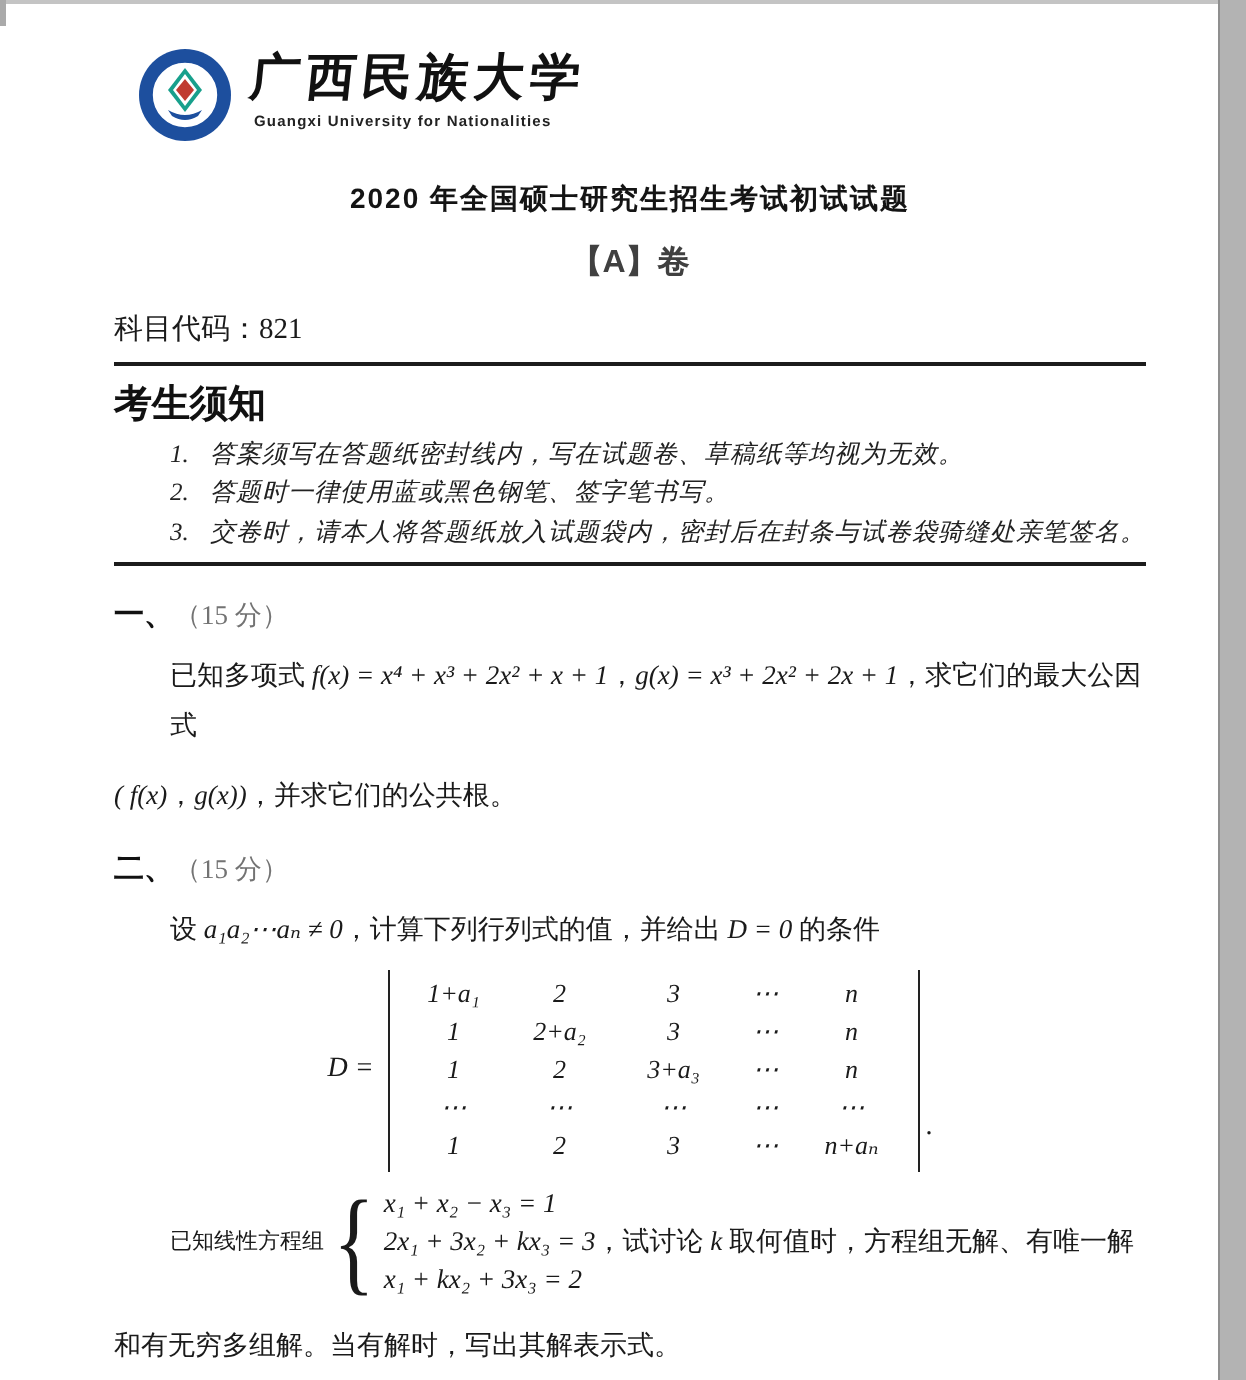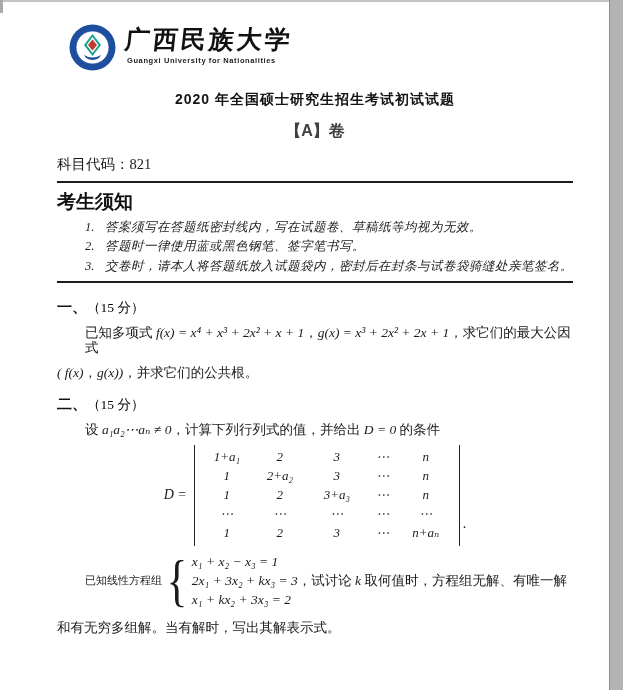--- a/index.html
+++ b/index.html
@@ -59,22 +59,22 @@
     font-family:"Liberation Sans","DejaVu Sans",sans-serif;
     font-weight:bold; font-size:19px; color:#111;
   }
   .notice-item { display:flex; font-style:italic; font-size:12.5px; line-height:16px; margin-top:3.5px; color:#222; }
   .notice-num { width:20px; margin-left:28px; flex:0 0 auto; }
   .notice-text { letter-spacing:0.5px; }
 
   
   .sec { margin-top:15px; }
   .secno { font-family:"Liberation Sans","DejaVu Sans",sans-serif; font-weight:bold; font-size:15px; color:#111; }
-  .score { font-size:13.5px; color:#000000; }
-  .body { font-size:13.5px; line-height:15px; color:#1a1a1a; }
+  .score { font-size:13.5px; color:#737373; }
+  .body { font-size:13.5px; line-height:25px; color:#1a1a1a; }
   .indent { padding-left:28px; }
   .math { font-style:italic; font-family:"Liberation Serif","DejaVu Serif",serif; }
   .mt8 { margin-top:8px; }
   .mt10 { margin-top:10px; }
 
   
   .det-row { display:flex; justify-content:center; align-items:center; margin-top:8px; }
   .det-lhs { font-size:14px; margin-right:7px; }
   .matrix { border-left:1.5px solid #222; border-right:1.5px solid #222; padding:3px 7px; }
   .mrow { display:grid; grid-template-columns:50px 56px 58px 34px 52px; height:19px; align-items:center; }

